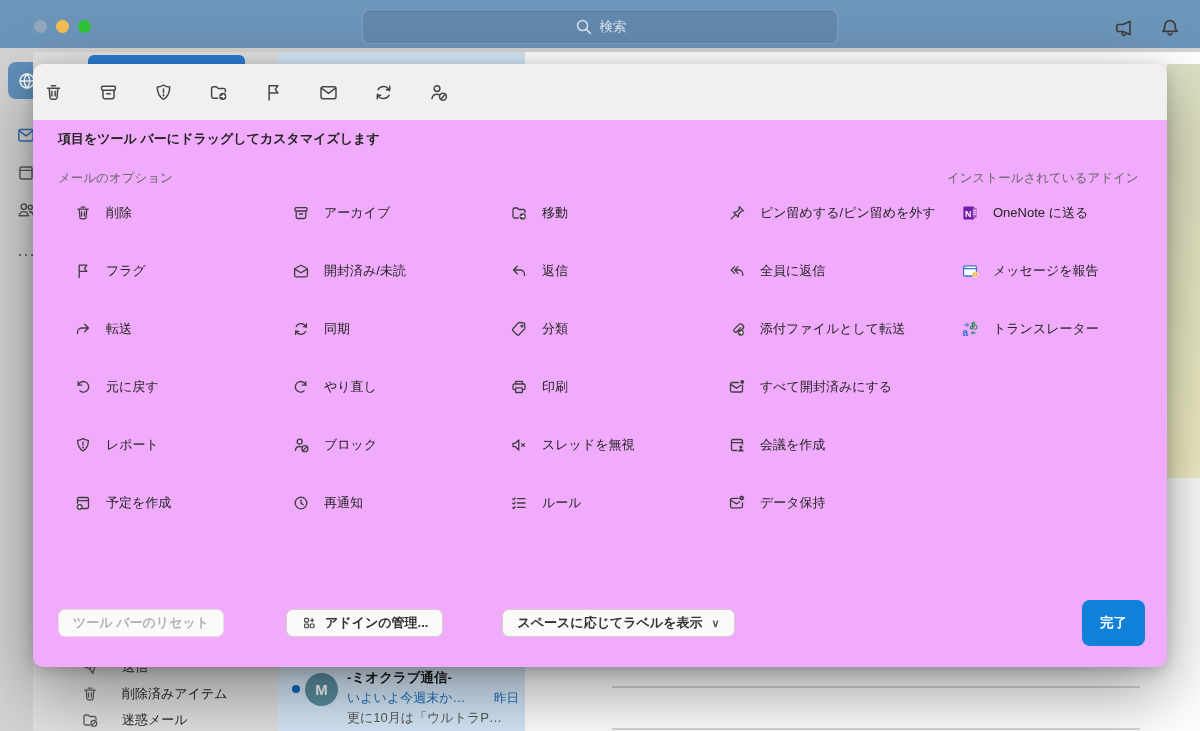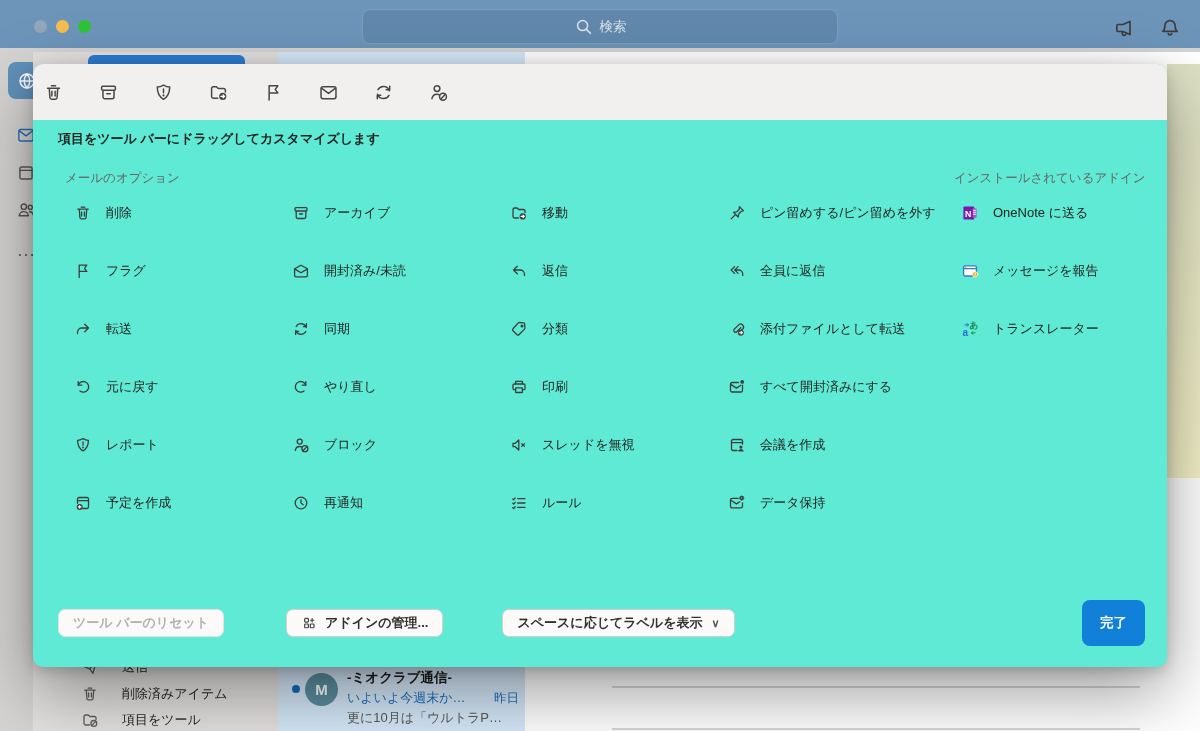--- a/index.html
+++ b/index.html
@@ -37,26 +37,26 @@
   .avatar { position:absolute; left:27px; top:18px; width:33px; height:33px; border-radius:50%; background:#5b8fa0; color:#fff; font-size:15px; font-weight:700; display:flex; align-items:center; justify-content:center; }
   .msg-texts { position:absolute; left:69px; top:13px; width:172px; }
   .msg-sender { font-size:13.5px; font-weight:700; color:#1c1c1c; line-height:20px; white-space:nowrap; }
   .msg-line2 { display:flex; justify-content:space-between; line-height:20px; }
   .msg-subject { font-size:13px; color:#1b6fbe; white-space:nowrap; }
   .msg-date { font-size:12.5px; color:#1b6fbe; }
   .msg-preview { font-size:13px; color:#5a5856; line-height:20px; white-space:nowrap; }
   .pane-line { position:absolute; left:612px; width:528px; height:1.5px; background:#d8d6d4; }
 
   
-  .dialog { position:absolute; left:33px; top:64px; width:1134px; height:603px; background:#5eead4; border-radius:10px; box-shadow:0 25px 70px rgba(0,0,0,.4), 0 4px 14px rgba(0,0,0,.18); }
+  .dialog { position:absolute; left:33px; top:64px; width:1134px; height:603px; background:#f0abfc; border-radius:10px; box-shadow:0 25px 70px rgba(0,0,0,.4), 0 4px 14px rgba(0,0,0,.18); }
   .d-toolbar { position:absolute; left:0; top:0; width:100%; height:56px; background:#f2f0ef; border-radius:10px 10px 0 0; display:flex; align-items:center; padding-left:8px; gap:31px; color:#484644; }
   .tb-ic { width:24px; height:24px; display:flex; align-items:center; justify-content:center; }
   .tb-ic svg { width:23px; height:23px; }
   .d-instruction { position:absolute; left:25px; top:66px; font-size:13px; font-weight:700; color:#252423; }
-  .d-header { position:absolute; top:106px; font-size:12.5px; color:#696765;margin-left:7px; }
+  .d-header { position:absolute; top:106px; font-size:12.5px; color:#696765; }
   .d-header.opts { left:25px; }
   .d-header.adds { left:914px; }
   .d-grid { position:absolute; left:40px; top:120px; display:grid; grid-template-columns:218px 218px 218px 230px; grid-auto-rows:58px; align-items:center; }
   .d-addins { position:absolute; left:927px; top:120px; display:grid; grid-auto-rows:58px; align-items:center; }
   .g-item { display:flex; align-items:center; gap:13px; cursor:grab; }
   .icn { display:inline-flex; align-items:center; justify-content:center; width:20px; height:20px; color:#3e3d3c; flex:none; }
   .icn svg { width:100%; height:100%; }
   .g-label { font-size:13px; color:#252423; white-space:nowrap; }
   .d-footer { position:absolute; left:25px; right:22px; bottom:21px; display:flex; align-items:center;gap:32px; }
   .f-btn { height:28px; display:inline-flex; align-items:center; gap:7px; padding:0 14px; border-radius:7px; border:1px solid #d2d0ce; background:#fbfaf9; font-size:13px; font-weight:600; color:#333231; font-family:"Liberation Sans", sans-serif; cursor:pointer; }
@@ -126,21 +126,21 @@
         <span class="g-label">削除済みアイテム</span>
       </div>
       <div class="folder-row">
         <span class="icn ">
           <svg viewBox="0 0 20 20" fill="none" stroke="currentColor" stroke-width="1.3" stroke-linecap="round" stroke-linejoin="round">
             <path d="M16 9.5V8a1.5 1.5 0 0 0-1.5-1.5H9.8L8.2 5H5.5A1.5 1.5 0 0 0 4 6.5v7A1.5 1.5 0 0 0 5.5 15H9.5"></path>
             <circle cx="13.8" cy="13.4" r="2.9"></circle>
             <path d="m11.8 15.4 4-4"></path>
           </svg>
         </span>
-        <span class="g-label">項目をツール</span>
+        <span class="g-label">迷惑メール</span>
       </div>
     </div>
 
   <div class="msg-card">
     <span class="unread-dot"></span>
     <span class="avatar">M</span>
     <div class="msg-texts">
       <div class="msg-sender">-ミオクラブ通信-</div>
       <div class="msg-line2">
         <span class="msg-subject">いよいよ今週末か…</span>

